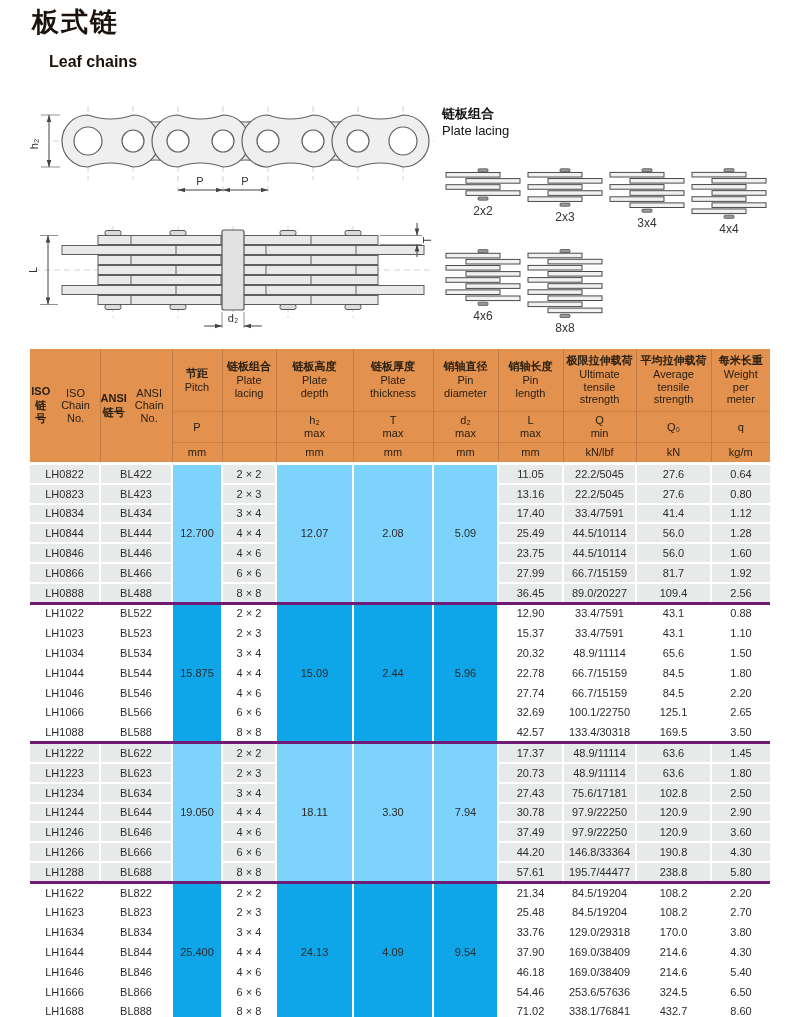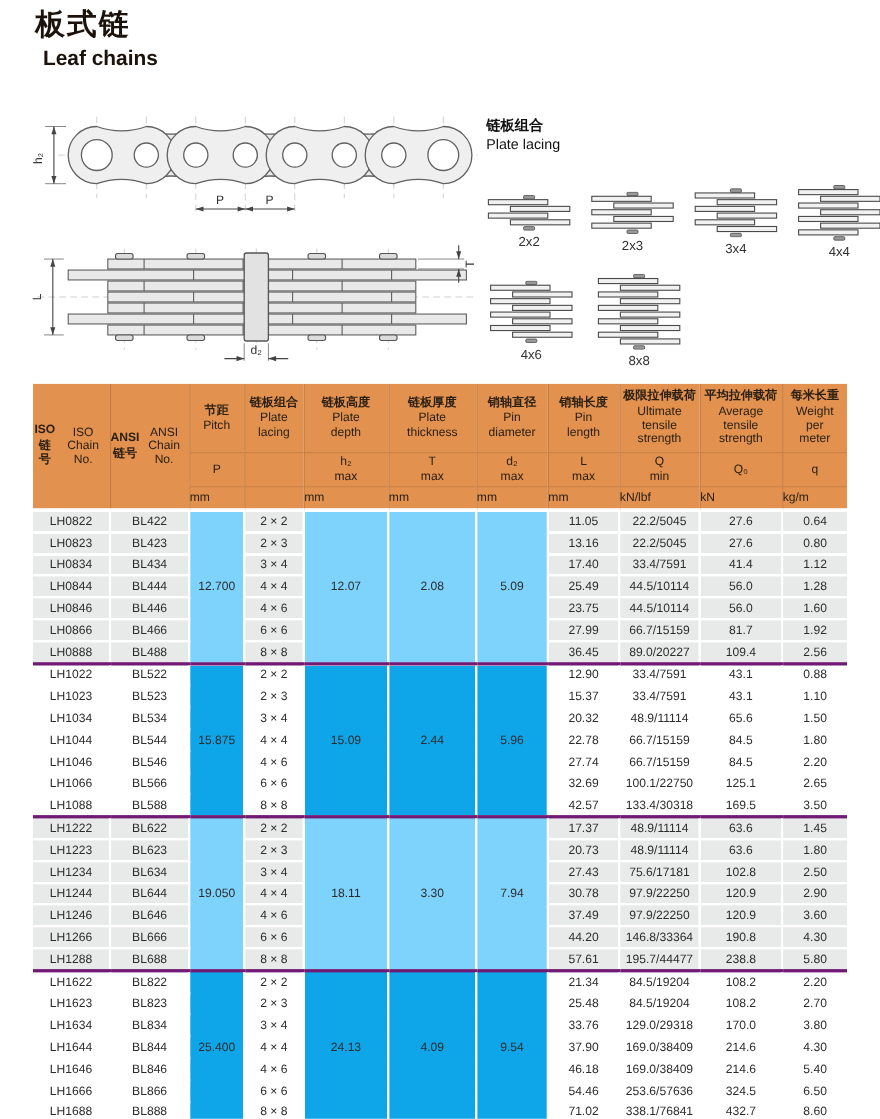--- a/index.html
+++ b/index.html
@@ -2,50 +2,50 @@
 <html style="--hdr: #e2914e;"><head>
 <meta charset="utf-8">
 <style>
   html,body{margin:0;padding:0;}
   body{
     width:800px;height:1017px;position:relative;background:#ffffff;
     font-family:"Liberation Sans","DejaVu Sans",sans-serif;color:#222;
     overflow:hidden;
   }
   .title-cn{position:absolute;left:32px;top:4px;margin:0;font-size:27px;font-weight:700;color:#1a120b;letter-spacing:2px;}
-  .title-en{position:absolute;left:32px;top:36px;margin:7px;font-size:19px;font-weight:700;color:#1a120b;}
+  .title-en{position:absolute;left:32px;top:36px;margin:17px;font-size:16px;font-weight:700;color:#1a120b;}
 
   .fig{position:absolute;}
   #fig-side{left:28px;top:96px;}
   #fig-plan{left:28px;top:218px;}
 
   .lacing-panel{position:absolute;left:442px;top:106px;width:350px;}
   .lacing-title{font-size:13px;line-height:1.3;color:#111;}
   .lacing-title .cn{font-weight:700;}
-  .lacing-row{display:flex;align-items:center;gap:16px;}
+  .lacing-row{display:flex;align-items:flex-start;}
   .lacing-row.r1{margin-top:28px;}
   .lacing-row.r2{margin-top:13px;}
   .lacing-cell{width:82px;display:flex;flex-direction:column;align-items:center;}
   .lacing-label{font-size:12px;color:#333;margin-top:3px;}
 
   table.leaf{
     position:absolute;left:30px;top:349px;width:740px;
     border-collapse:collapse;table-layout:fixed;
   }
   thead th{
     background:var(--hdr,#e2914e);padding:0;vertical-align:middle;
     border-left:1px solid rgba(0,0,0,.14);border-bottom:3px solid #fff;
     font-weight:400;
   }
   thead th:first-child{border-left:none;}
   .hwrap{display:flex;flex-direction:column;height:113px;}
   .t-full{flex:1;display:flex;flex-direction:row;justify-content:center;align-items:center;}
   .t-name{height:62px;display:flex;flex-direction:column;justify-content:center;align-items:center;}
   .t-sym{height:30px;display:flex;align-items:center;justify-content:center;border-top:1px solid rgba(0,0,0,.10);}
-  .t-unit{height:19px;display:flex;align-items:center;border-top:1px solid rgba(0,0,0,.10);}
+  .t-unit{height:19px;display:flex;align-items:center;justify-content:center;border-top:1px solid rgba(0,0,0,.10);}
   .hdr-cn{font-size:11px;font-weight:700;color:#2b2013;white-space:pre-line;text-align:center;line-height:1.25;}
   .hdr-en{font-size:11px;font-weight:400;color:#2b2013;white-space:pre-line;text-align:center;line-height:1.15;}
   .hdr-sym,.hdr-unit{font-size:11px;color:#2b2013;white-space:pre-line;text-align:center;line-height:1.15;}
 
   tbody td{
     height:17.8px;padding:0;text-align:center;font-size:11px;color:#2c2c2c;
     border-top:2px solid #fff;border-left:2px solid #fff;vertical-align:middle;
     white-space:nowrap;overflow:hidden;
   }
   tbody td:first-child{border-left:none;}

